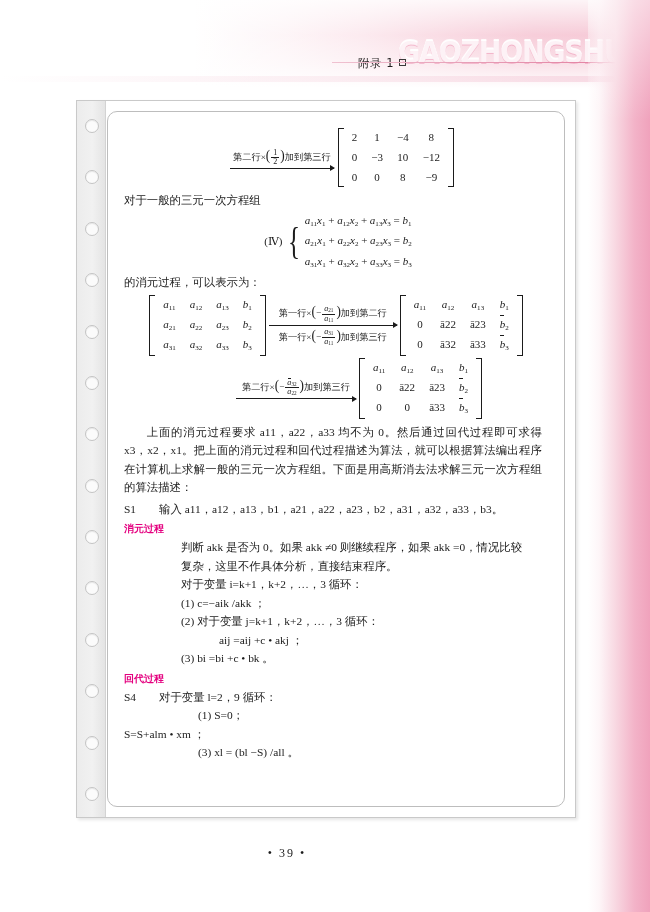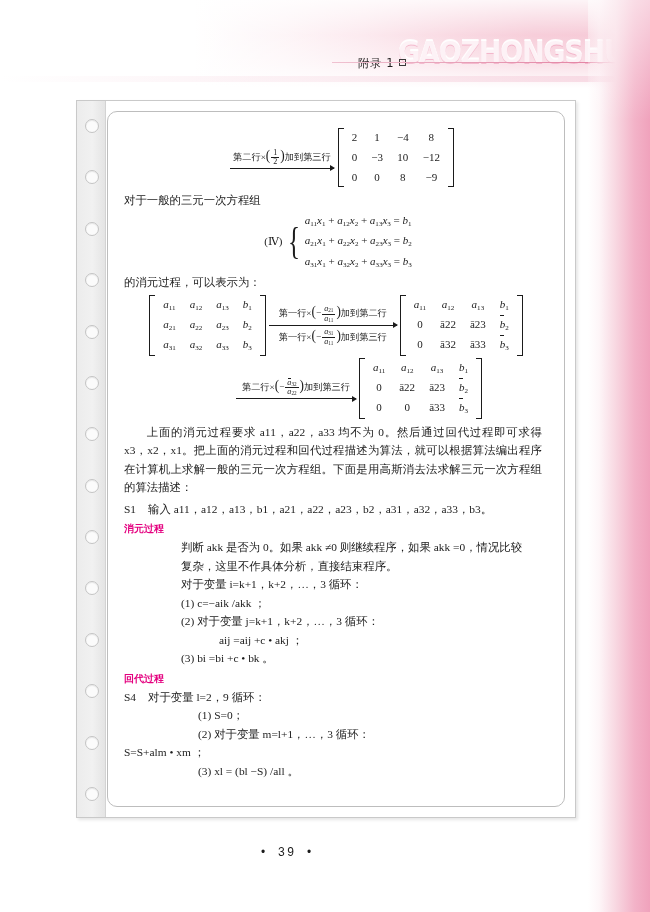--- a/index.html
+++ b/index.html
@@ -117,21 +117,21 @@
   i,.it{font-style:italic;font-family:"Liberation Serif","DejaVu Serif",serif;}
   sub{font-size:0.64em;vertical-align:-0.28em;}
   .bar{
     display:inline-block;position:relative;
   }
   .bar::before{
     content:"";position:absolute;left:8%;right:22%;top:-0.12em;height:1px;background:#1b1b1b;
   }
 
   
-  .step{display:flex;align-items:center;gap:7px;margin:0;}
+  .step{display:flex;align-items:center;gap:18px;margin:0;}
   .step-tag{flex:0 0 auto;min-width:17px;}
   .step-body{flex:1 1 auto;}
   .sub{margin-left:57px;}
   .sub2{margin-left:74px;}
   .indent-blk{margin-left:95px;}
   .formula-line{}
 
   
   .mrow{display:flex;align-items:center;justify-content:center;gap:4px;}
   .matrix{
@@ -187,21 +187,21 @@
     font-size:38px;line-height:0.82;font-weight:300;
     transform:scaleX(0.66);display:inline-block;
   }
   .eqs{display:flex;flex-direction:column;gap:2px;}
   .eqs > div{white-space:nowrap;font-size:11px;}
 
   
   .folio{
     position:absolute;left:0;top:846px;width:574px;
     text-align:center;font-size:12px;color:#1b1b1b;
-    font-family:Liberation Mono, monospace;
+    font-family:Liberation Serif, serif;
     letter-spacing:2px;
   }
 </style>
 </head>
 <body>
 
 <div class="header">
   <div class="header-wash"></div>
   <div class="header-wash2"></div>
   <div class="watermark">GAOZHONGSHUXUE</div>
@@ -406,21 +406,20 @@
       <div class="sub">(3) bi =bi +c • bk 。</div>
 
       <div class="section-head">回代过程</div>
 
 
       <div class="step">
         <span class="step-tag">S4</span>
         <span class="step-body">对于变量 l=2，9 循环：</span>
       </div>
       <div class="sub2">(1) S=0；</div>
-      <div class="sub2">(2) 对于变量 m=l+1，…，3 循环：</div>
       <div class="formula-line">S=S+alm • xm ；</div>
       <div class="sub2">(3) xl = (bl −S) /all 。</div>
 
     </div>
   </div>
 </div>
 
 <div class="folio">• 39 •</div>
 
 </body></html>

